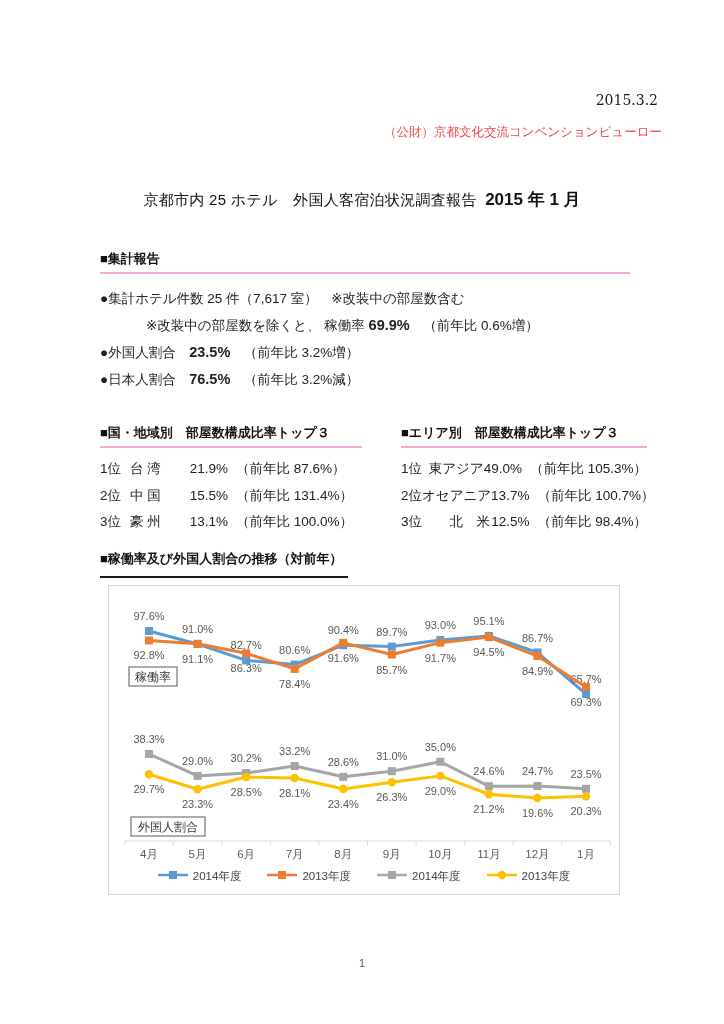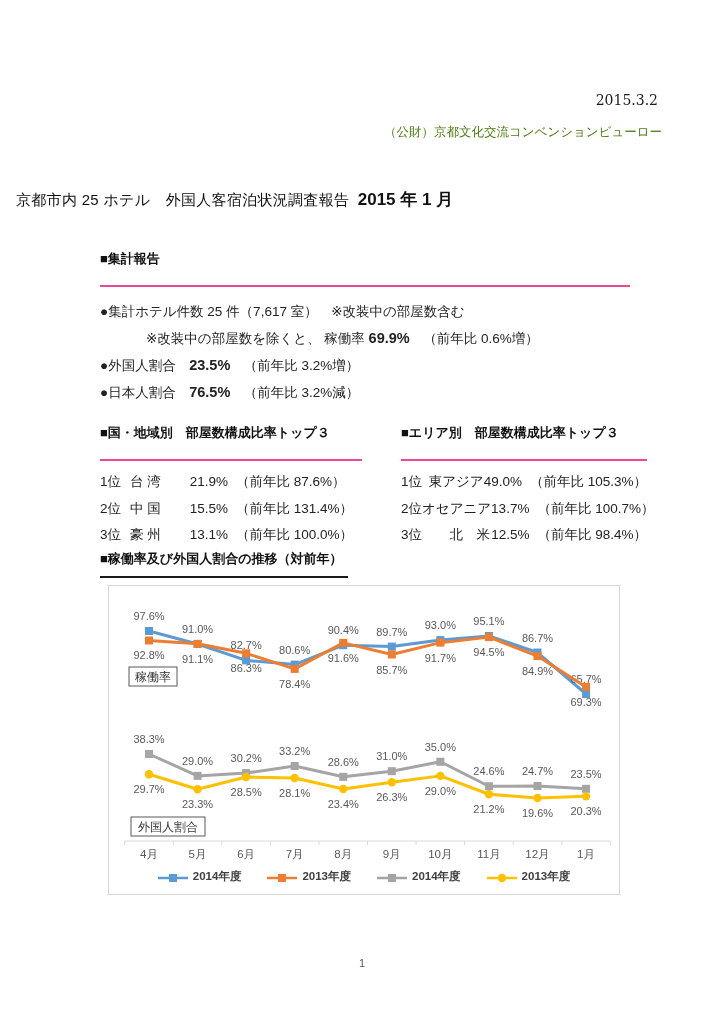--- a/index.html
+++ b/index.html
@@ -9,33 +9,33 @@
     position:relative; width:724px; height:1024px; margin:0 auto;
     background:#ffffff; color:#262626; overflow:hidden;
   }
   .date-line {
     position:absolute; top:92px; right:66px;
     font-family:"DejaVu Serif","Liberation Serif",serif;
     font-size:14px; color:#1a1a1a;
   }
   .org-line {
     position:absolute; top:124px; right:62px;
-    font-size:12.5px; color:#4d7c0f;
+    font-size:12.5px; color:#ef4444;
   }
   .doc-title {
-    position:absolute; top:188px; left:16px; right:0;
-    color:#111;
+    position:absolute; top:188px; left:0; right:0;
+    text-align:center; color:#111;
   }
   .doc-title .t-main { font-size:15px; font-weight:500; letter-spacing:0.3px; }
   .doc-title .t-period { font-size:17px; font-weight:700; margin-left:4px; }
 
   .summary { position:absolute; left:100px; top:250px; width:530px; }
   .sec-heading {
     font-size:13px; font-weight:700; color:#111;
-    border-bottom:2px solid #ec4899; padding-bottom:17px;
+    border-bottom:2px solid #f9a8d4; padding-bottom:4px;
   }
   .summary-lines { margin-top:11px; }
   .s-line { font-size:13.5px; line-height:27px; white-space:nowrap; color:#222; }
   .s-line.indent1 { padding-left:46px; }
   .s-line b { font-size:14.5px; }
 
   .rank-wrap { position:absolute; left:100px; top:424px; display:flex; gap:39px; }
   .rank-col-0 { width:262px; }
   .rank-col-1 { width:246px; }
   .rank-rows { margin-top:8px; }
@@ -53,21 +53,21 @@
   }
   .chart-box {
     position:absolute; left:108px; top:585px; width:512px; height:310px;
     border:1px solid #d7d7d7; background:#fff;
   }
   .chart-box svg { display:block; }
   .legend-row {
     position:absolute; left:0; right:0; bottom:6px; height:24px;
     display:flex; justify-content:center; align-items:center; gap:26px;
   }
-  .legend-item { display:flex; align-items:flex-end; gap:5px;font-weight:bold; }
+  .legend-item { display:flex; align-items:flex-start; gap:5px; }
   .legend-item span { font-size:11.5px; color:#404040; }
 
   .footer-page {
     position:absolute; top:957px; left:0; right:0;
     text-align:center; font-size:11px; color:#595959;
   }
 </style>
 </head>
 <body>
 

